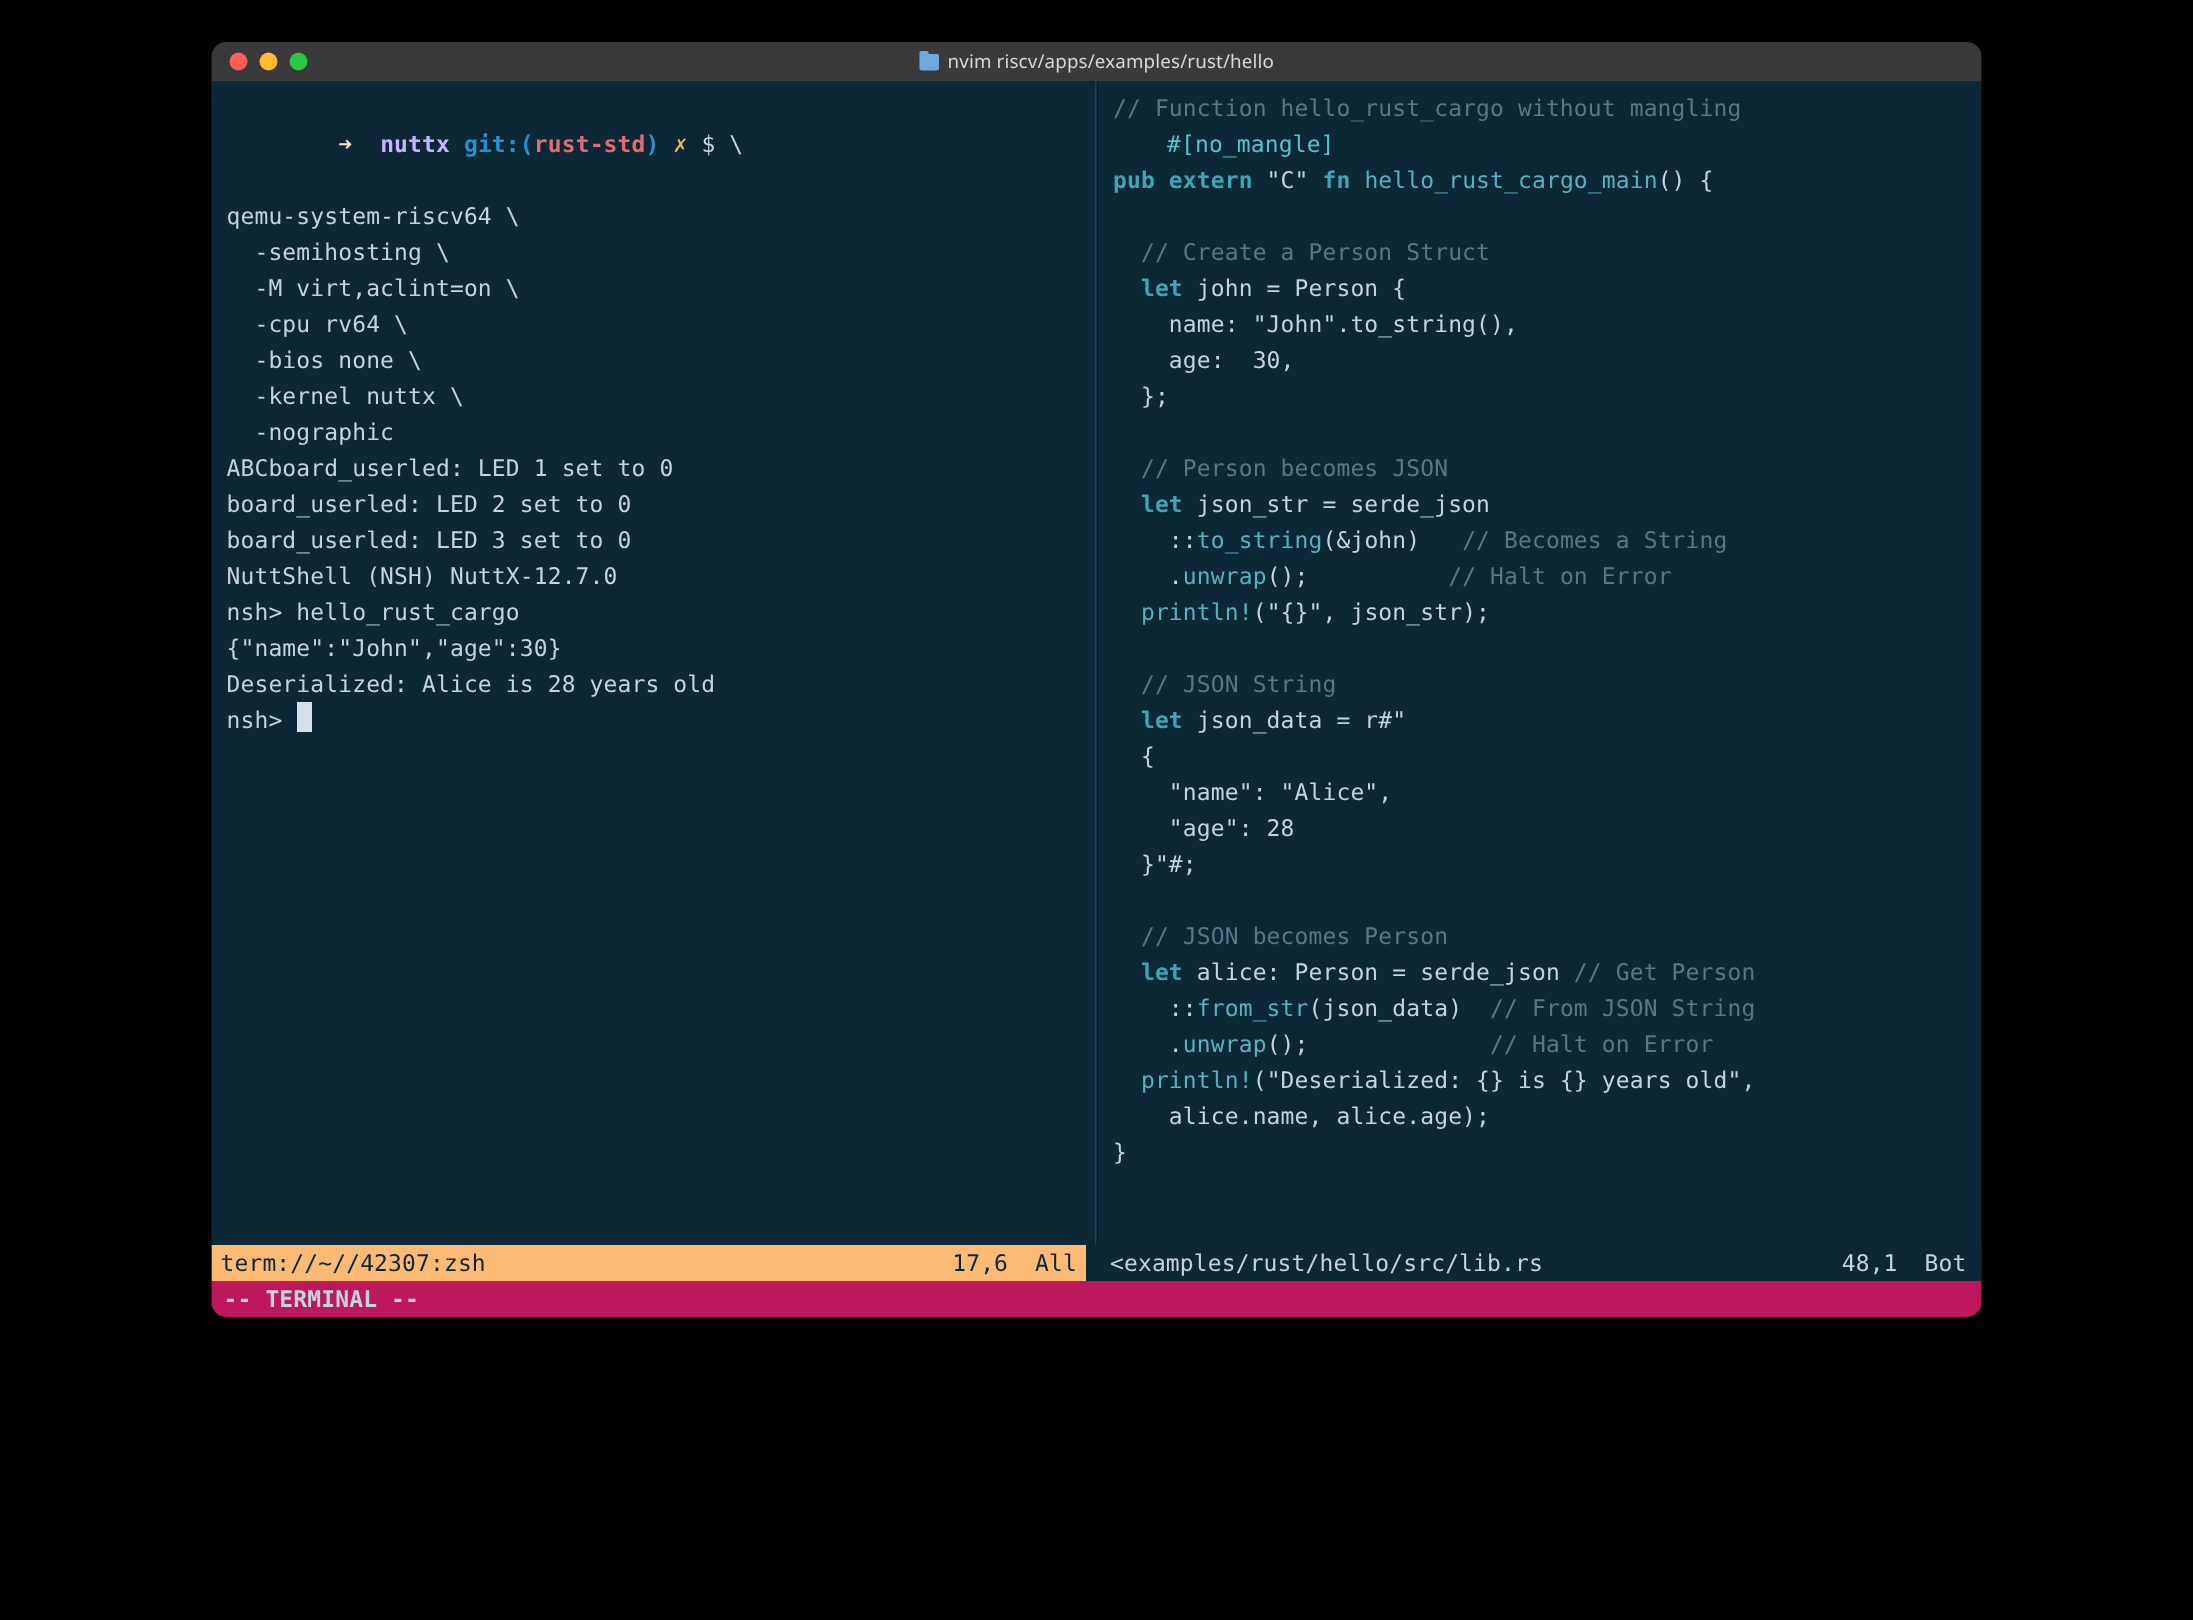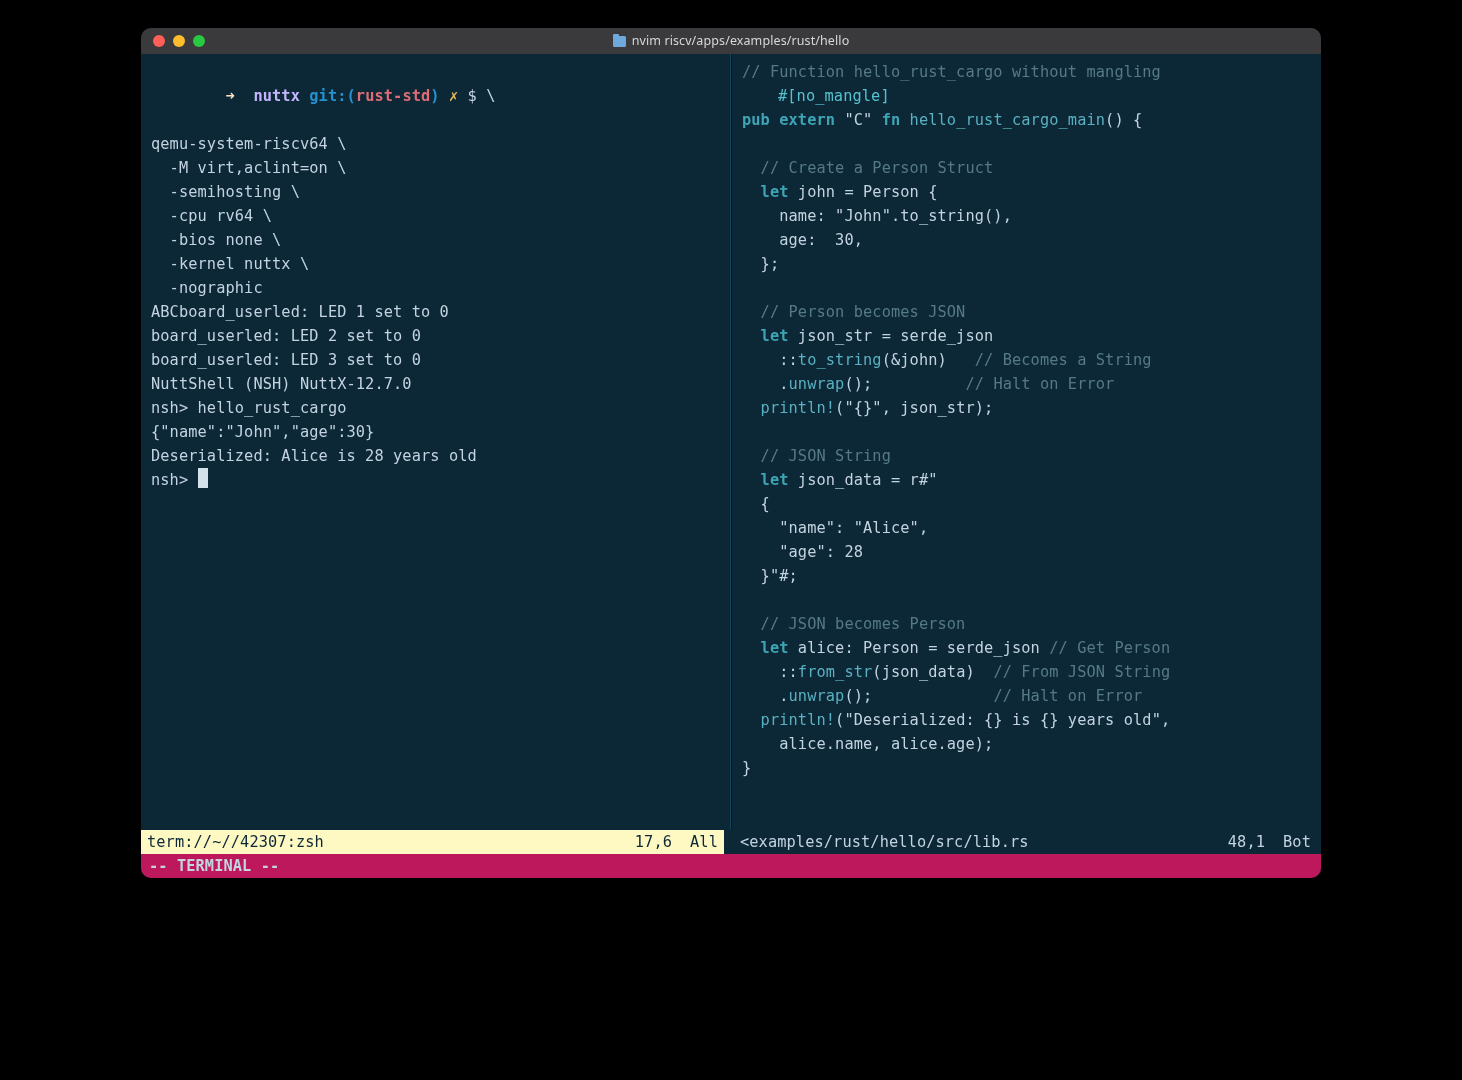--- a/index.html
+++ b/index.html
@@ -89,21 +89,21 @@
     .cursor {
       display:inline-block; width:10px; height:20px;
       background:#d5e1ea; vertical-align:-3px;
     }
     .status {
       display:flex;
       height:24px;
     }
     .status .left {
       flex:1;
-      background:#fef9c3;
+      background:#fdba74;
       color:#0c2836;
       display:flex;
       padding:0 6px;
       font-weight:500;
     }
     .status .left .mid { margin-left:auto; margin-right:18px; }
     .status .right {
       flex:1;
       background:#0c2836;
       color:#c3d3e0;
@@ -135,22 +135,22 @@
     </div>
   </div>
 
   <div class="panes">
 
     <div class="pane">
       <div class="row">
         <span class="c-arrow">➜</span><span>  </span><span class="c-cyan">nuttx</span><span> </span><span class="c-blue">git:</span><span class="c-blue">(</span><span class="c-red">rust-std</span><span class="c-blue">)</span><span> </span><span class="c-amber">✗</span><span> </span><span class="c-plain">$</span><span> </span><span class="c-plain">\</span>
       </div>
       <div class="row">qemu-system-riscv64 \</div>
+      <div class="row">  -semihosting \</div>
       <div class="row">  -M virt,aclint=on \</div>
-      <div class="row">  -semihosting \</div>
       <div class="row">  -cpu rv64 \</div>
       <div class="row">  -bios none \</div>
       <div class="row">  -kernel nuttx \</div>
       <div class="row">  -nographic</div>
       <div class="row">ABCboard_userled: LED 1 set to 0</div>
       <div class="row">board_userled: LED 2 set to 0</div>
       <div class="row">board_userled: LED 3 set to 0</div>
       <div class="row"></div>
       <div class="row">NuttShell (NSH) NuttX-12.7.0</div>
       <div class="row">nsh&gt; hello_rust_cargo</div>

